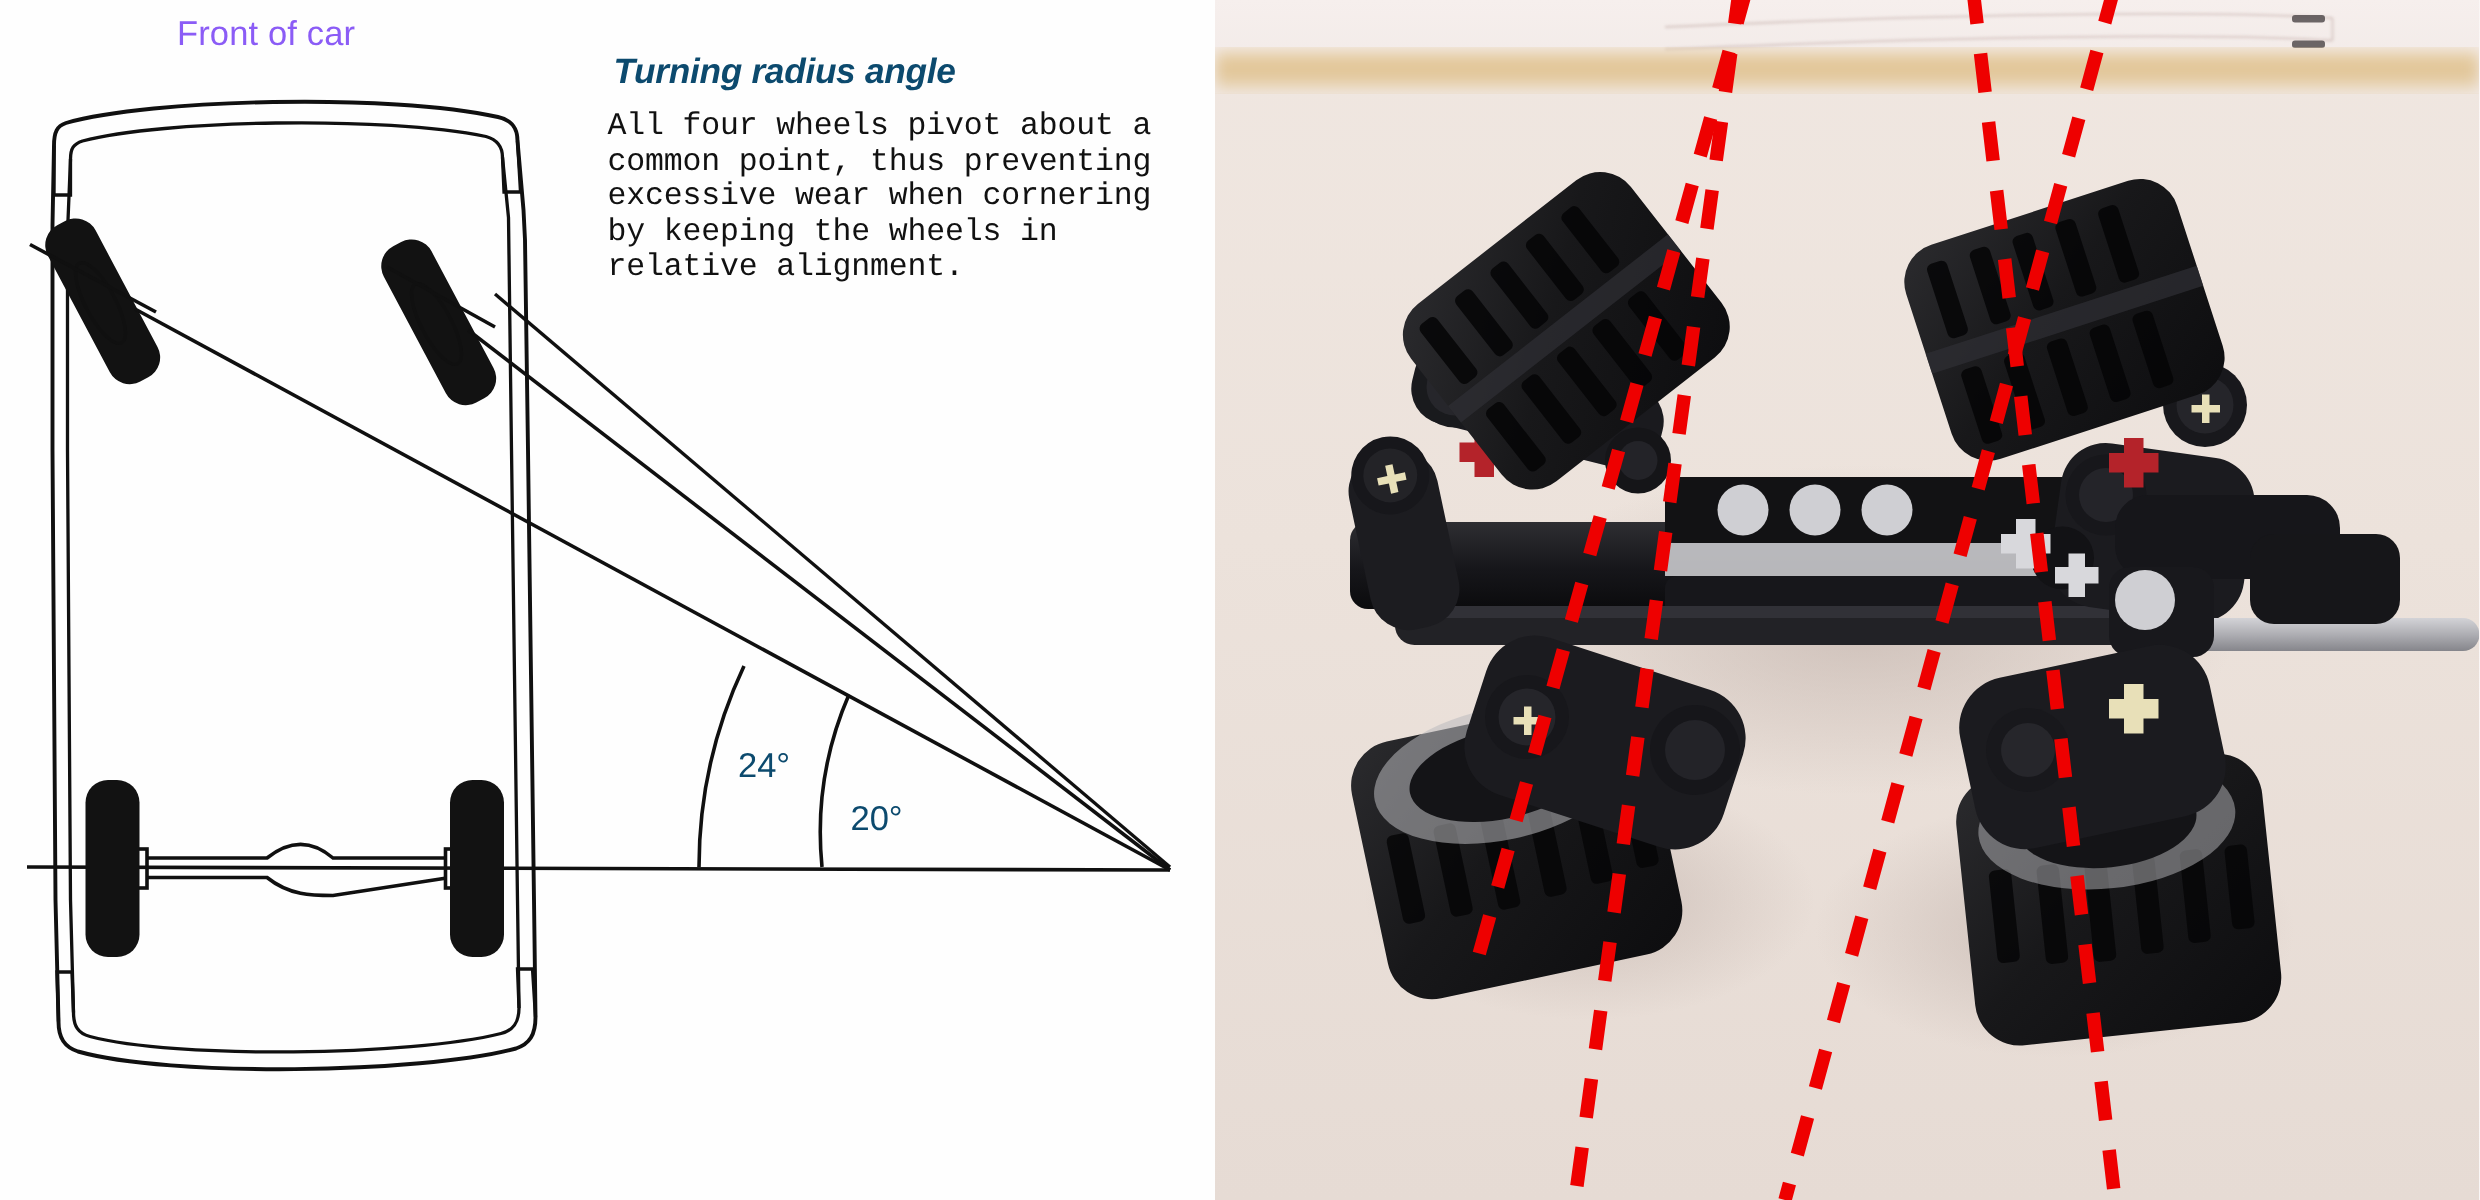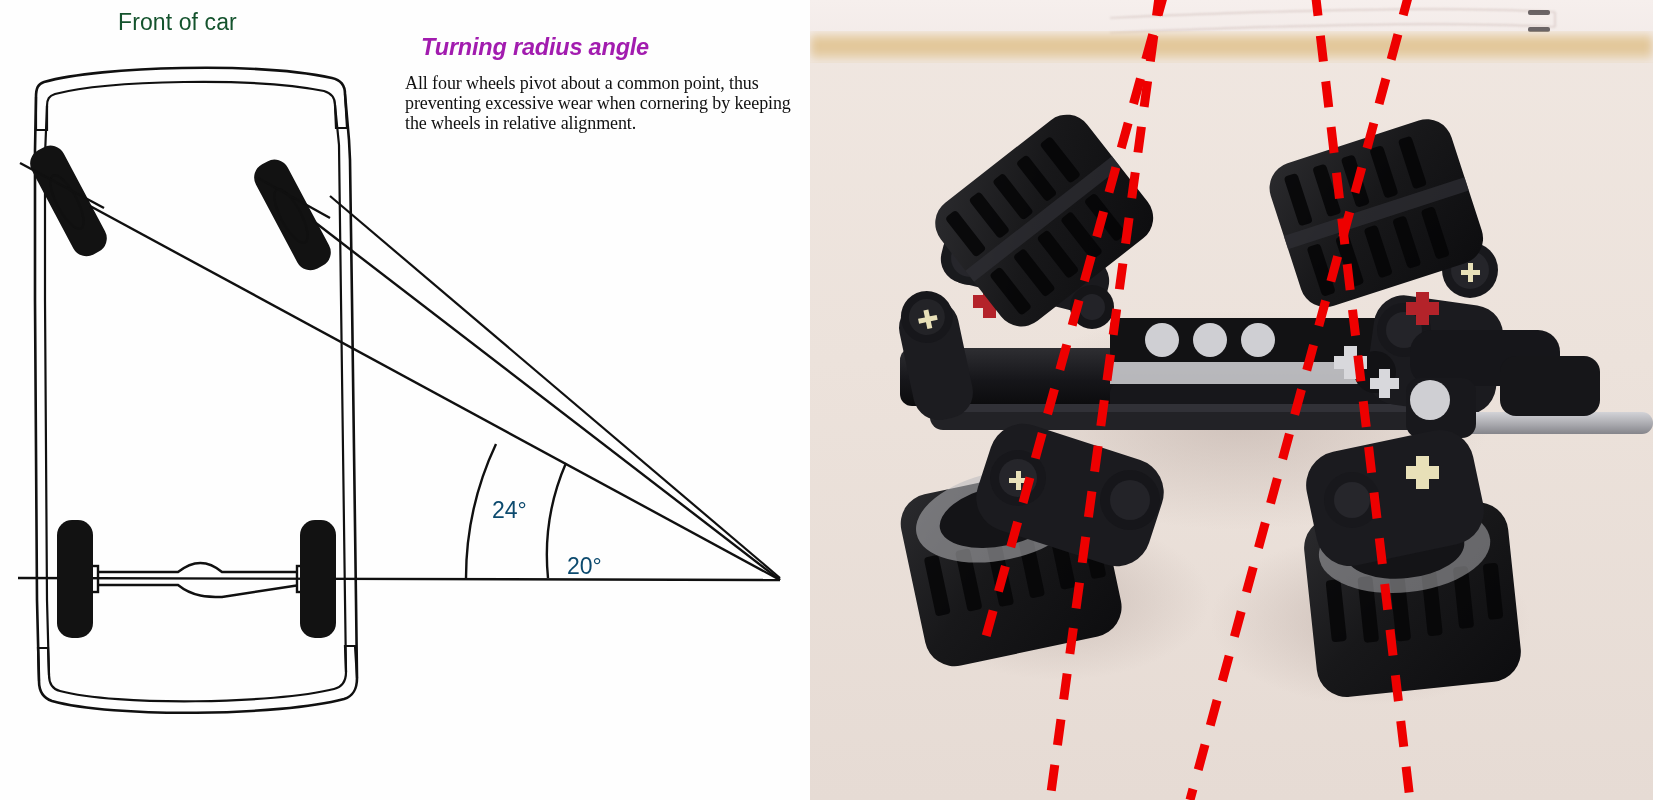--- a/index.html
+++ b/index.html
@@ -5,41 +5,41 @@
 <style>
   html,body{margin:0;padding:0;background:#ffffff;}
   body{font-family:"Liberation Sans", sans-serif;}
   #root{position:relative;width:1653px;height:800px;overflow:hidden;background:#fff;}
 
   
   #left-panel{position:absolute;left:0;top:0;width:810px;height:800px;background:#fefefe;overflow:hidden;}
 
   #front-of-car-label{
     position:absolute;left:118px;top:9px;
-    font-size:23px;color:#14532d;letter-spacing:.1px;
+    font-size:23px;color:#8b5cf6;letter-spacing:.1px;
     font-family:"Liberation Sans", sans-serif;white-space:nowrap;
   }
 
   #callout{position:absolute;left:405px;top:34px;width:400px;}
   #callout-title{
-    font-size:23.5px;font-weight:bold;font-style:italic;color:#a21caf;
-    letter-spacing:-0.2px;margin:0 0 12px 16px;
+    font-size:23.5px;font-weight:bold;font-style:italic;color:#0c4a6e;
+    letter-spacing:-0.2px;margin:0 0 12px 4px;
     font-family:"Liberation Sans", sans-serif;
   }
   #callout-body{
-    font-size:18px;line-height:1.12;color:#111;margin:0;
-    font-family:Liberation Serif, serif;letter-spacing:-0.1px;
+    font-size:21px;line-height:1.12;color:#111;margin:0;
+    font-family:Liberation Mono, monospace;letter-spacing:-0.1px;
   }
 
   .angle-label{
     position:absolute;font-size:23px;color:#0c4a6e;
     font-family:"Liberation Sans", sans-serif;white-space:nowrap;
   }
   #angle-24{left:492px;top:497px;}
-  #angle-20{left:567px;top:532px;margin-top:21px;}
+  #angle-20{left:567px;top:532px;}
 
   
   #right-panel{
     position:absolute;left:810px;top:0;width:843px;height:800px;overflow:hidden;
     background:#efe6e2;
   }
   #photo-svg{position:absolute;left:0;top:0;width:843px;height:800px;display:block;}
 </style>
 </head>
 <body>

